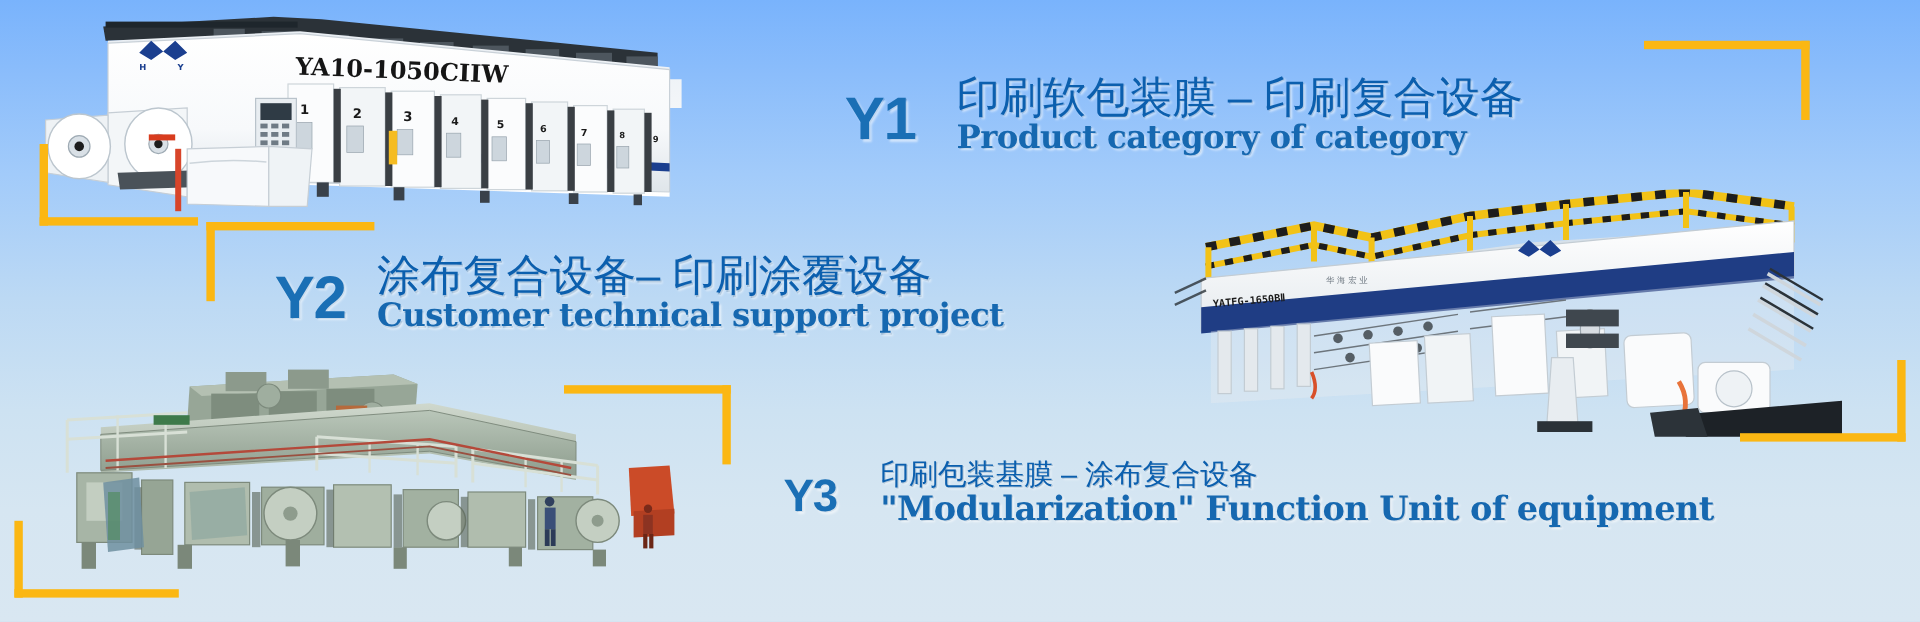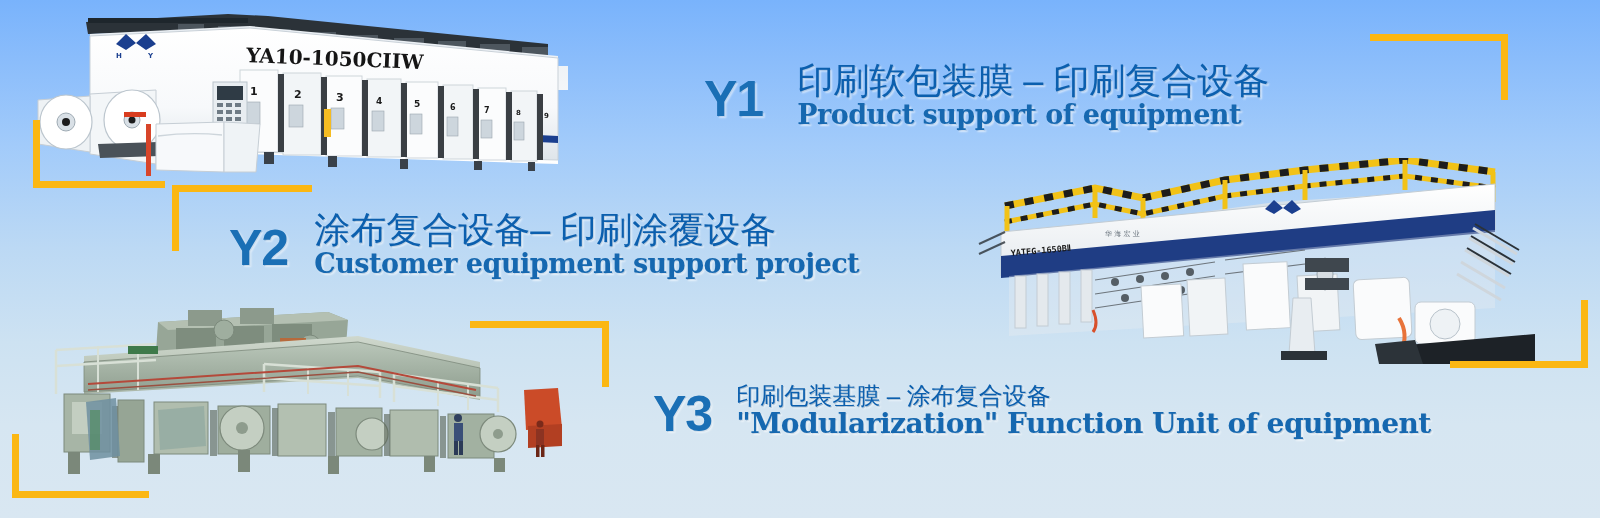--- a/index.html
+++ b/index.html
@@ -454,33 +454,33 @@
   <div class="brk v" style="left:1581px;top:300px;height:68px;"></div>
   <div class="brk h" style="left:1450px;top:361px;width:138px;"></div>
 
   <div class="brk v" style="left:12px;top:434px;height:64px;"></div>
   <div class="brk h" style="left:12px;top:491px;width:137px;"></div>
 
   <div class="txtblock" style="left:704px;top:62px;">
     <div class="ycode" style="font-size:50px;margin-right:34px;margin-top:6px;">Y1</div>
     <div class="lines">
       <div class="cn" style="font-size:36px;">印刷软包装膜 – 印刷复合设备</div>
-      <div class="en" style="font-size:27px;margin-top:1px;">Product support of equipment</div>
+      <div class="en" style="font-size:27px;margin-top:1px;">Product category of category</div>
     </div>
   </div>
 
   <div class="txtblock" style="left:212px;top:211px;">
     <div class="ycode" style="font-size:50px;margin-right:26px;margin-top:6px;margin-left:17px;">Y2</div>
     <div class="lines">
       <div class="cn" style="font-size:36px;">涂布复合设备– 印刷涂覆设备</div>
-      <div class="en" style="font-size:27px;margin-top:1px;">Customer equipment support project</div>
+      <div class="en" style="font-size:27px;margin-top:1px;">Customer technical support project</div>
     </div>
   </div>
 
   <div class="txtblock" style="left:653px;top:383px;">
-    <div class="ycode" style="font-size:50px;margin-right:24px;margin-top:6px;">Y3</div>
+    <div class="ycode" style="font-size:38px;margin-right:36px;margin-top:6px;">Y3</div>
     <div class="lines">
       <div class="cn" style="font-size:24px;">印刷包装基膜 –  涂布复合设备</div>
       <div class="en" style="font-size:28px;margin-top:1px;">"Modularization" Function Unit of equipment</div>
     </div>
   </div>
 
 </div>
 
 </body></html>

